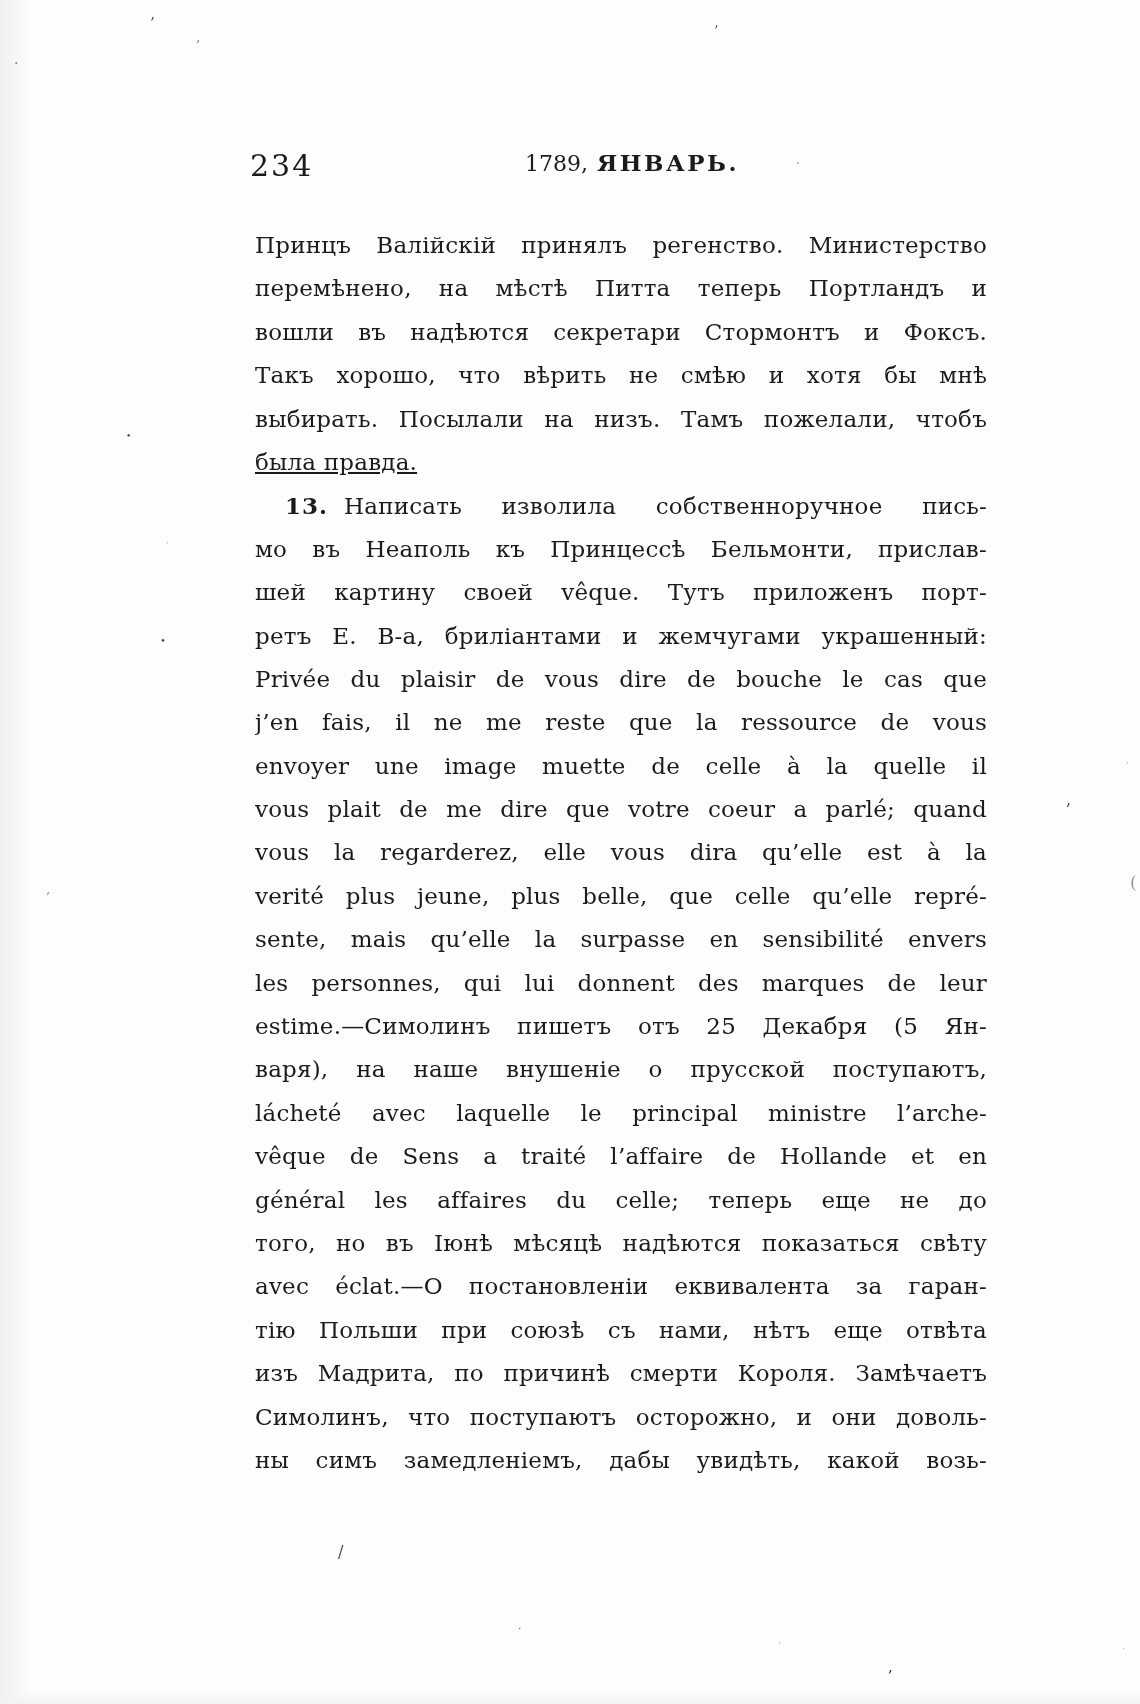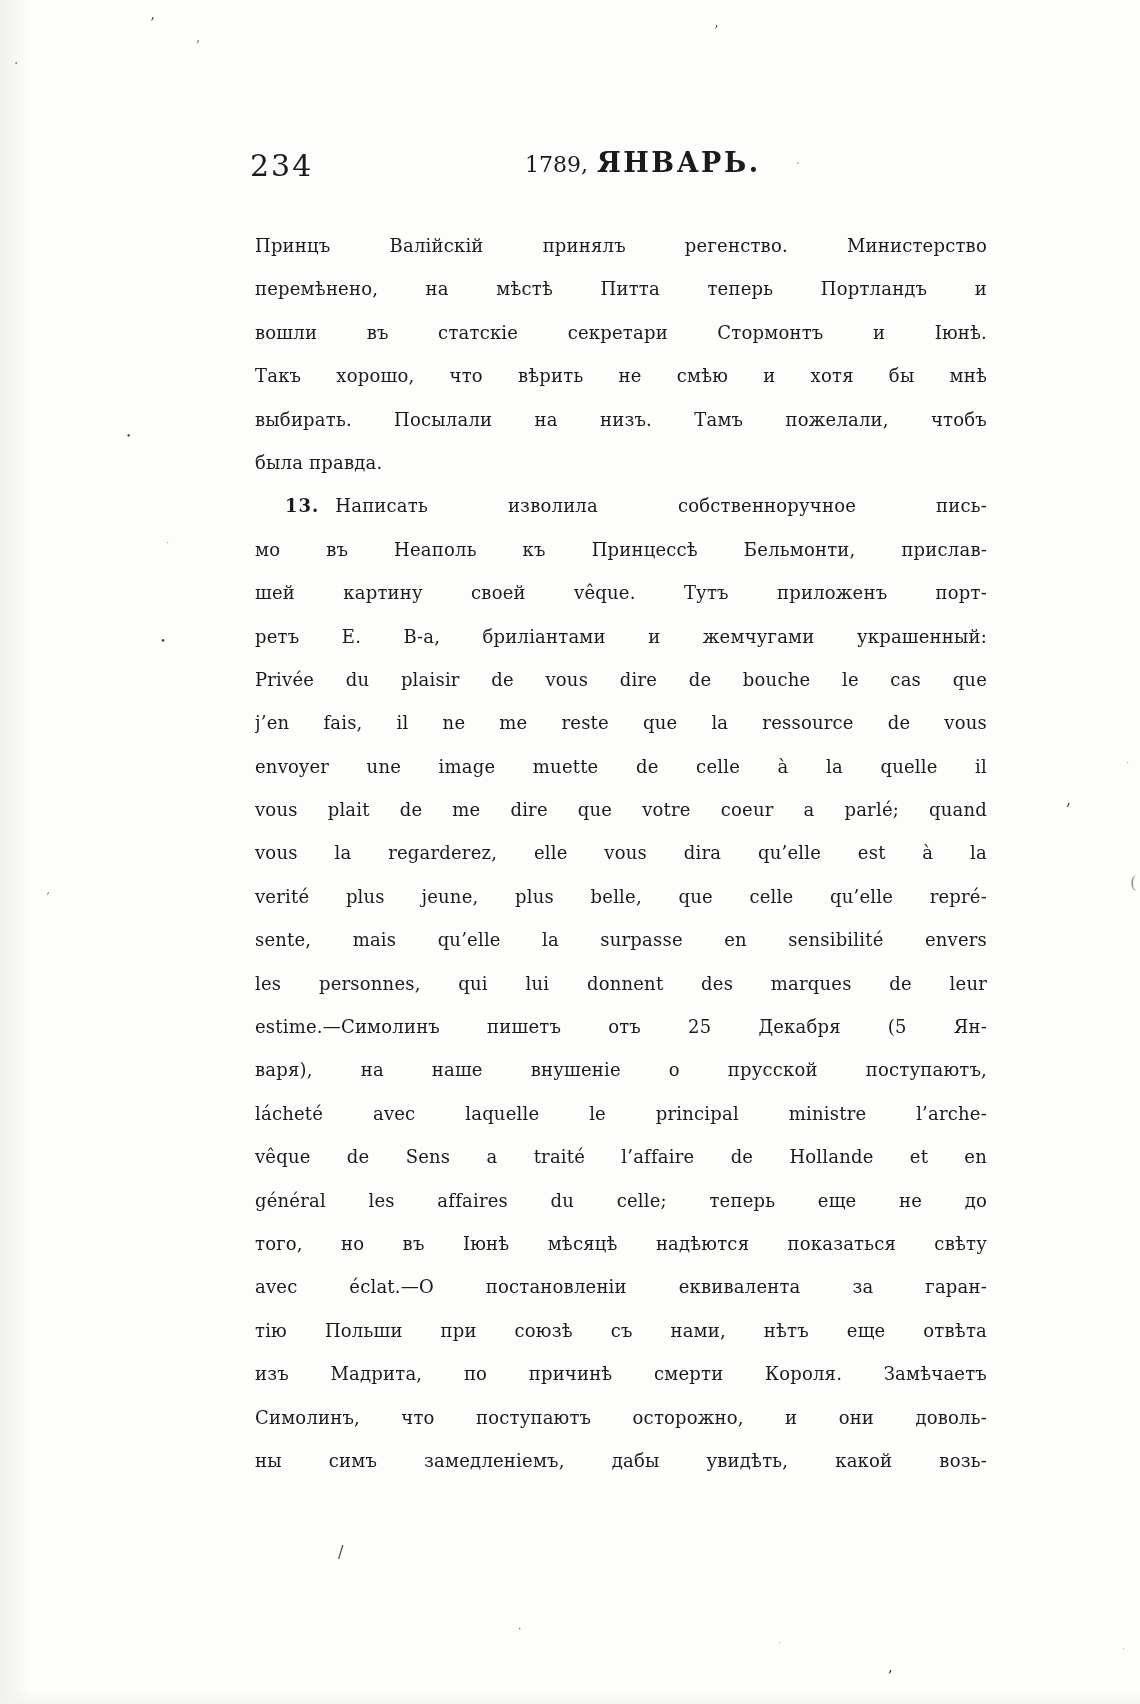--- a/index.html
+++ b/index.html
@@ -23,49 +23,49 @@
   }
   .pagenum{
     position:absolute;left:250px;top:149px;
     font-size:30px;letter-spacing:2px;line-height:34px;
   }
   .runhead{
     position:absolute;left:525px;top:143px;width:200px;
     white-space:nowrap;line-height:40px;
   }
   .rh-year{font-size:22px;}
-  .rh-month{font-size:27px;font-weight:bold;letter-spacing:2.5px;margin-left:9px;}
+  .rh-month{font-size:23px;font-weight:bold;letter-spacing:2.5px;margin-left:9px;}
   .text-block{
     position:absolute;left:255px;top:224px;width:732px;
   }
   .line{
-    height:43.4px;line-height:43.4px;font-size:18px;
+    height:43.4px;line-height:43.4px;font-size:23px;
     text-align:justify;text-align-last:justify;text-justify:inter-word;
     overflow:hidden;white-space:normal;letter-spacing:.2px;
   }
-  .line.left{text-align-last:left;}
+  .line.left{text-align-last:left;text-decoration:underline;}
   .line.indent{padding-left:30px;}
   .prefix{font-weight:bold;margin-right:16px;letter-spacing:1px;margin-top:26px;}
   .speck{position:absolute;color:#2a2a2a;line-height:1;pointer-events:none;}
 </style>
 </head>
 <body style="background: rgb(253, 253, 252); color: rgb(27, 27, 27);">
 
 <div class="paper">
   <div class="edge-left"></div>
   <div class="edge-bottom"></div>
 
   <div class="pagenum">234</div>
 
   <div class="runhead"><span class="rh-year">1789,</span><span class="rh-month">ЯНВАРЬ.</span></div>
 
   <div class="text-block" id="text-block">
       <div class="line">Принцъ Валійскій принялъ регенство. Министерство</div>
       <div class="line">перемѣнено, на мѣстѣ Питта теперь Портландъ и</div>
-      <div class="line">вошли въ статскіе секретари Стормонтъ и Іюнѣ.</div>
+      <div class="line">вошли въ надѣются секретари Стормонтъ и Фоксъ.</div>
       <div class="line">Такъ хорошо, что вѣрить не смѣю и хотя бы мнѣ</div>
       <div class="line">выбирать. Посылали на низъ. Тамъ пожелали, чтобъ</div>
       <div class="line left">была правда.</div>
       <div class="line indent"><span class="prefix">13.</span><span>Написать изволила собственноручное пись-</span></div>
       <div class="line">мо въ Неаполь къ Принцессѣ Бельмонти, прислав-</div>
       <div class="line">шей картину своей vêque. Тутъ приложенъ порт-</div>
       <div class="line">ретъ Е. В-а, бриліантами и жемчугами украшенный:</div>
       <div class="line">Privée du plaisir de vous dire de bouche le cas que</div>
       <div class="line">j’en fais, il ne me reste que la ressource de vous</div>
       <div class="line">envoyer une image muette de celle à la quelle il</div>

